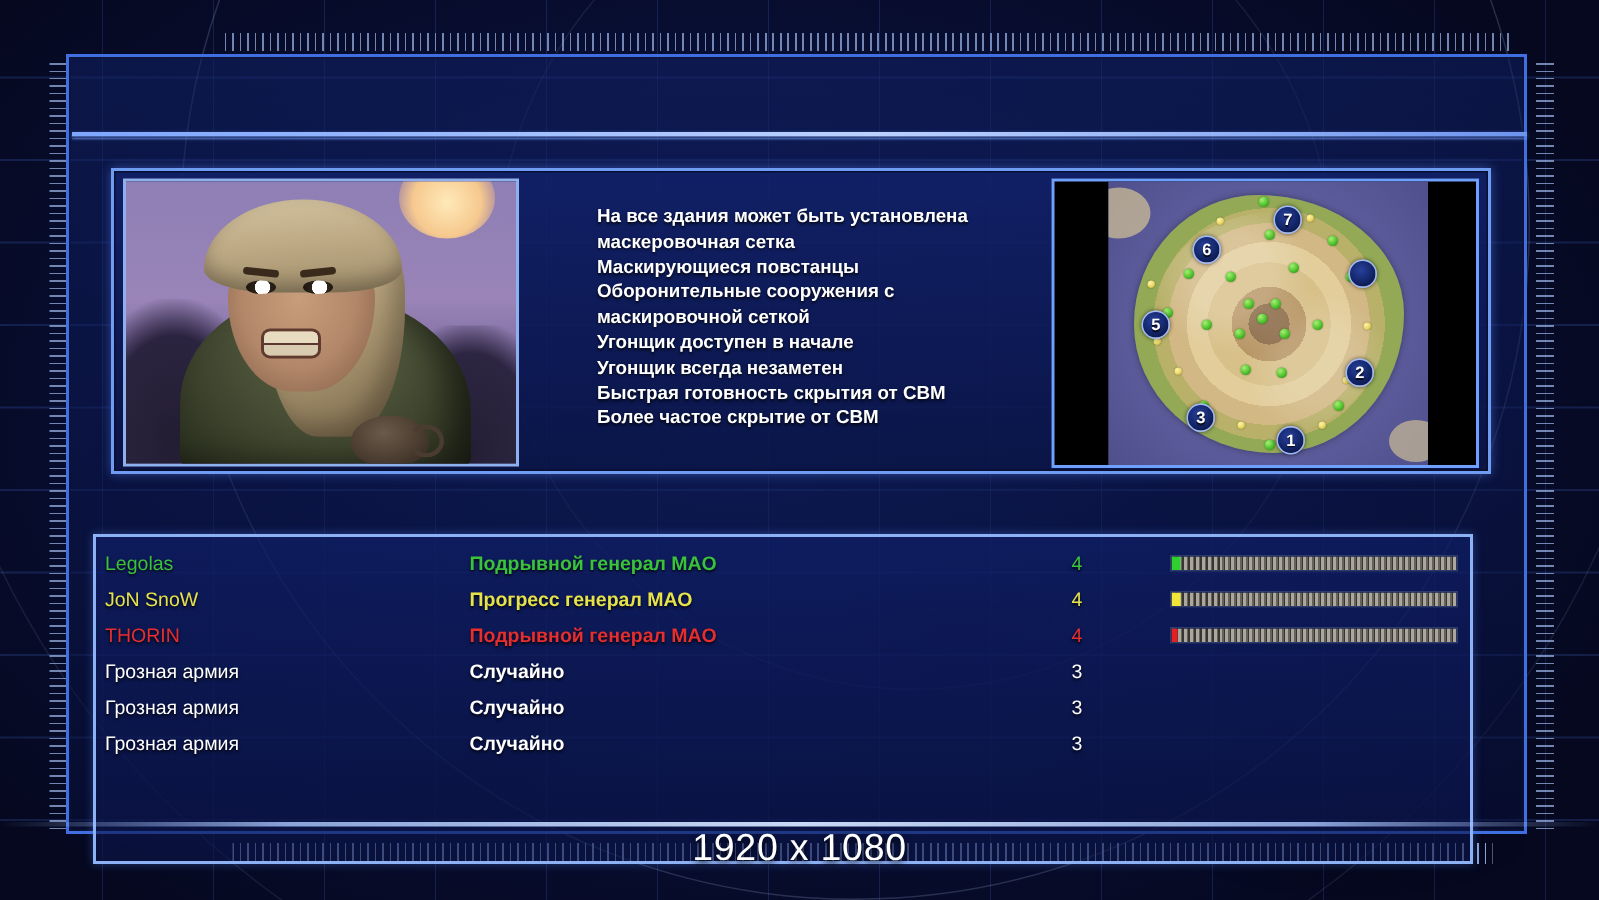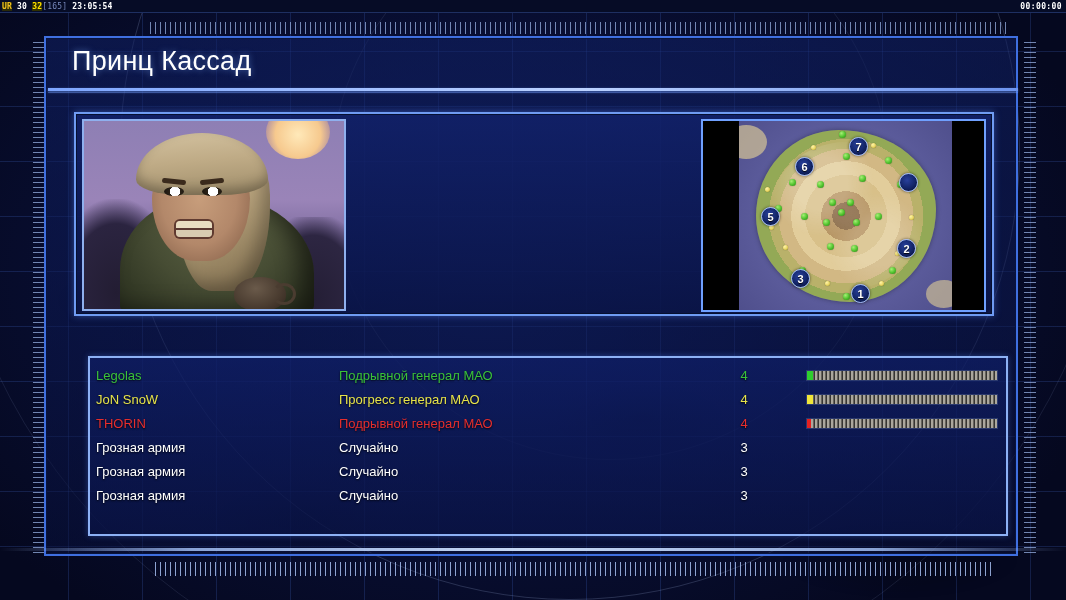--- a/index.html
+++ b/index.html
@@ -272,33 +272,33 @@
   .th.c-army { left: 249px; }
   .th.c-team { left: 634px; }
   .th.c-prog { left: 716px; }
   .head-rule {
     position: absolute; left: 0px; top: 22px; width: 920px; height: 3px;
     background: linear-gradient(90deg, #9cb8ff 0%, #d3e0ff 50%, #7e9ef0 100%);
     box-shadow: 0 1px 3px rgba(110,160,255,.55);
   }
 
   .table-body-frame {
-    position: absolute; left: 42px; top: 318px; width: 920px; height: 180px;
+    position: absolute; left: 16px; top: 318px; width: 920px; height: 220px;
     border: 2px solid #8db1f5;
     background: linear-gradient(180deg, rgba(16,32,108,.62), rgba(10,20,72,.62));
     box-shadow: 0 0 6px rgba(90,140,255,.35);
   }
   .rows { position: absolute; left: 0; top: 0; width: 100%; }
   .row {
     position: relative; height: 24px; font-size: 13px;
     text-shadow: 0 1px 2px rgba(0,0,0,.85);
   }
   .cell { position: absolute; top: 4px; white-space: nowrap; }
   .c1 { left: 6px; }
-  .c2 { left: 249px; }
+  .c2 { left: 249px; font-weight: bold; }
   .c3 { left: 634px; width: 40px; text-align: center; }
 
   .bar {
     position: absolute; top: 6px; left: 716px; width: 192px; height: 11px;
     background: #0a1036;
     border: 1px solid #2c3a6e;
     overflow: hidden;
   }
   .bar-track {
     position: absolute; inset: 0;
@@ -335,30 +335,23 @@
   <div class="bg-blotch"></div>
   <div class="arc arc-1"></div>
   <div class="arc arc-2"></div>
   <div class="arc arc-3"></div>
 
   <div class="ruler ruler-h rtop"></div>
   <div class="ruler ruler-h rbot tall"></div>
   <div class="ruler ruler-v rleft"></div>
   <div class="ruler ruler-v rright"></div>
 
-  <div class="topbar">
-    <div class="fps"><span class="k">UR</span> <span class="v">30</span> <span class="v2">32</span><span class="br">[165]</span> <span class="t">23:05:54</span></div>
-    <div class="clock">00:00:00</div>
-  </div>
 
   <div class="panel-outer">
 
-    <div class="panel-title-row">
-      <div class="panel-title">Принц Кассад</div>
-    </div>
     <div class="title-rule"></div>
     <div class="title-rule-2"></div>
 
     <div class="info-card">
 
       <div class="portrait-frame">
         <div class="portrait">
           <div class="p-sky"></div>
           <div class="p-sun"></div>
           <div class="p-bush-l"></div>
@@ -369,20 +362,29 @@
           <div class="p-turban"></div>
           <div class="p-brow l"></div>
           <div class="p-brow r"></div>
           <div class="p-eye l"></div>
           <div class="p-eye r"></div>
           <div class="p-mouth"></div>
           <div class="p-pot"></div>
         </div>
       </div>
 
+      <div class="desc">На все здания может быть установлена
+ маскеровочная сетка
+Маскирующиеся повстанцы
+Оборонительные сооружения с
+ маскировочной сеткой
+Угонщик доступен в начале
+Угонщик всегда незаметен
+Быстрая готовность скрытия от СВМ
+Более частое скрытие от СВМ</div>
 
       <div class="map-frame">
         <div class="map-inner">
           <div class="map-sea"></div>
           <div class="map-island"></div>
           <div id="map-dots">
               <div class="dot" style="left: 100px; top: 10px;"></div>
               <div class="dot" style="left: 104px; top: 32px;"></div>
               <div class="dot sm" style="left: 72px; top: 24px;"></div>
               <div class="dot sm" style="left: 132px; top: 22px;"></div>
@@ -470,14 +472,15 @@
             <div class="cell c1" style="color: rgb(255, 255, 255);">Грозная армия</div>
             <div class="cell c2" style="color: rgb(255, 255, 255);">Случайно</div>
             <div class="cell c3" style="color: rgb(255, 255, 255);">3</div>
           </div>
         </div>
     </div>
 
   </div>
 
   <div class="footer-rule"></div>
+  <div class="resolution">1920 x 1080</div>
 
 </div>
 
 </body></html>

